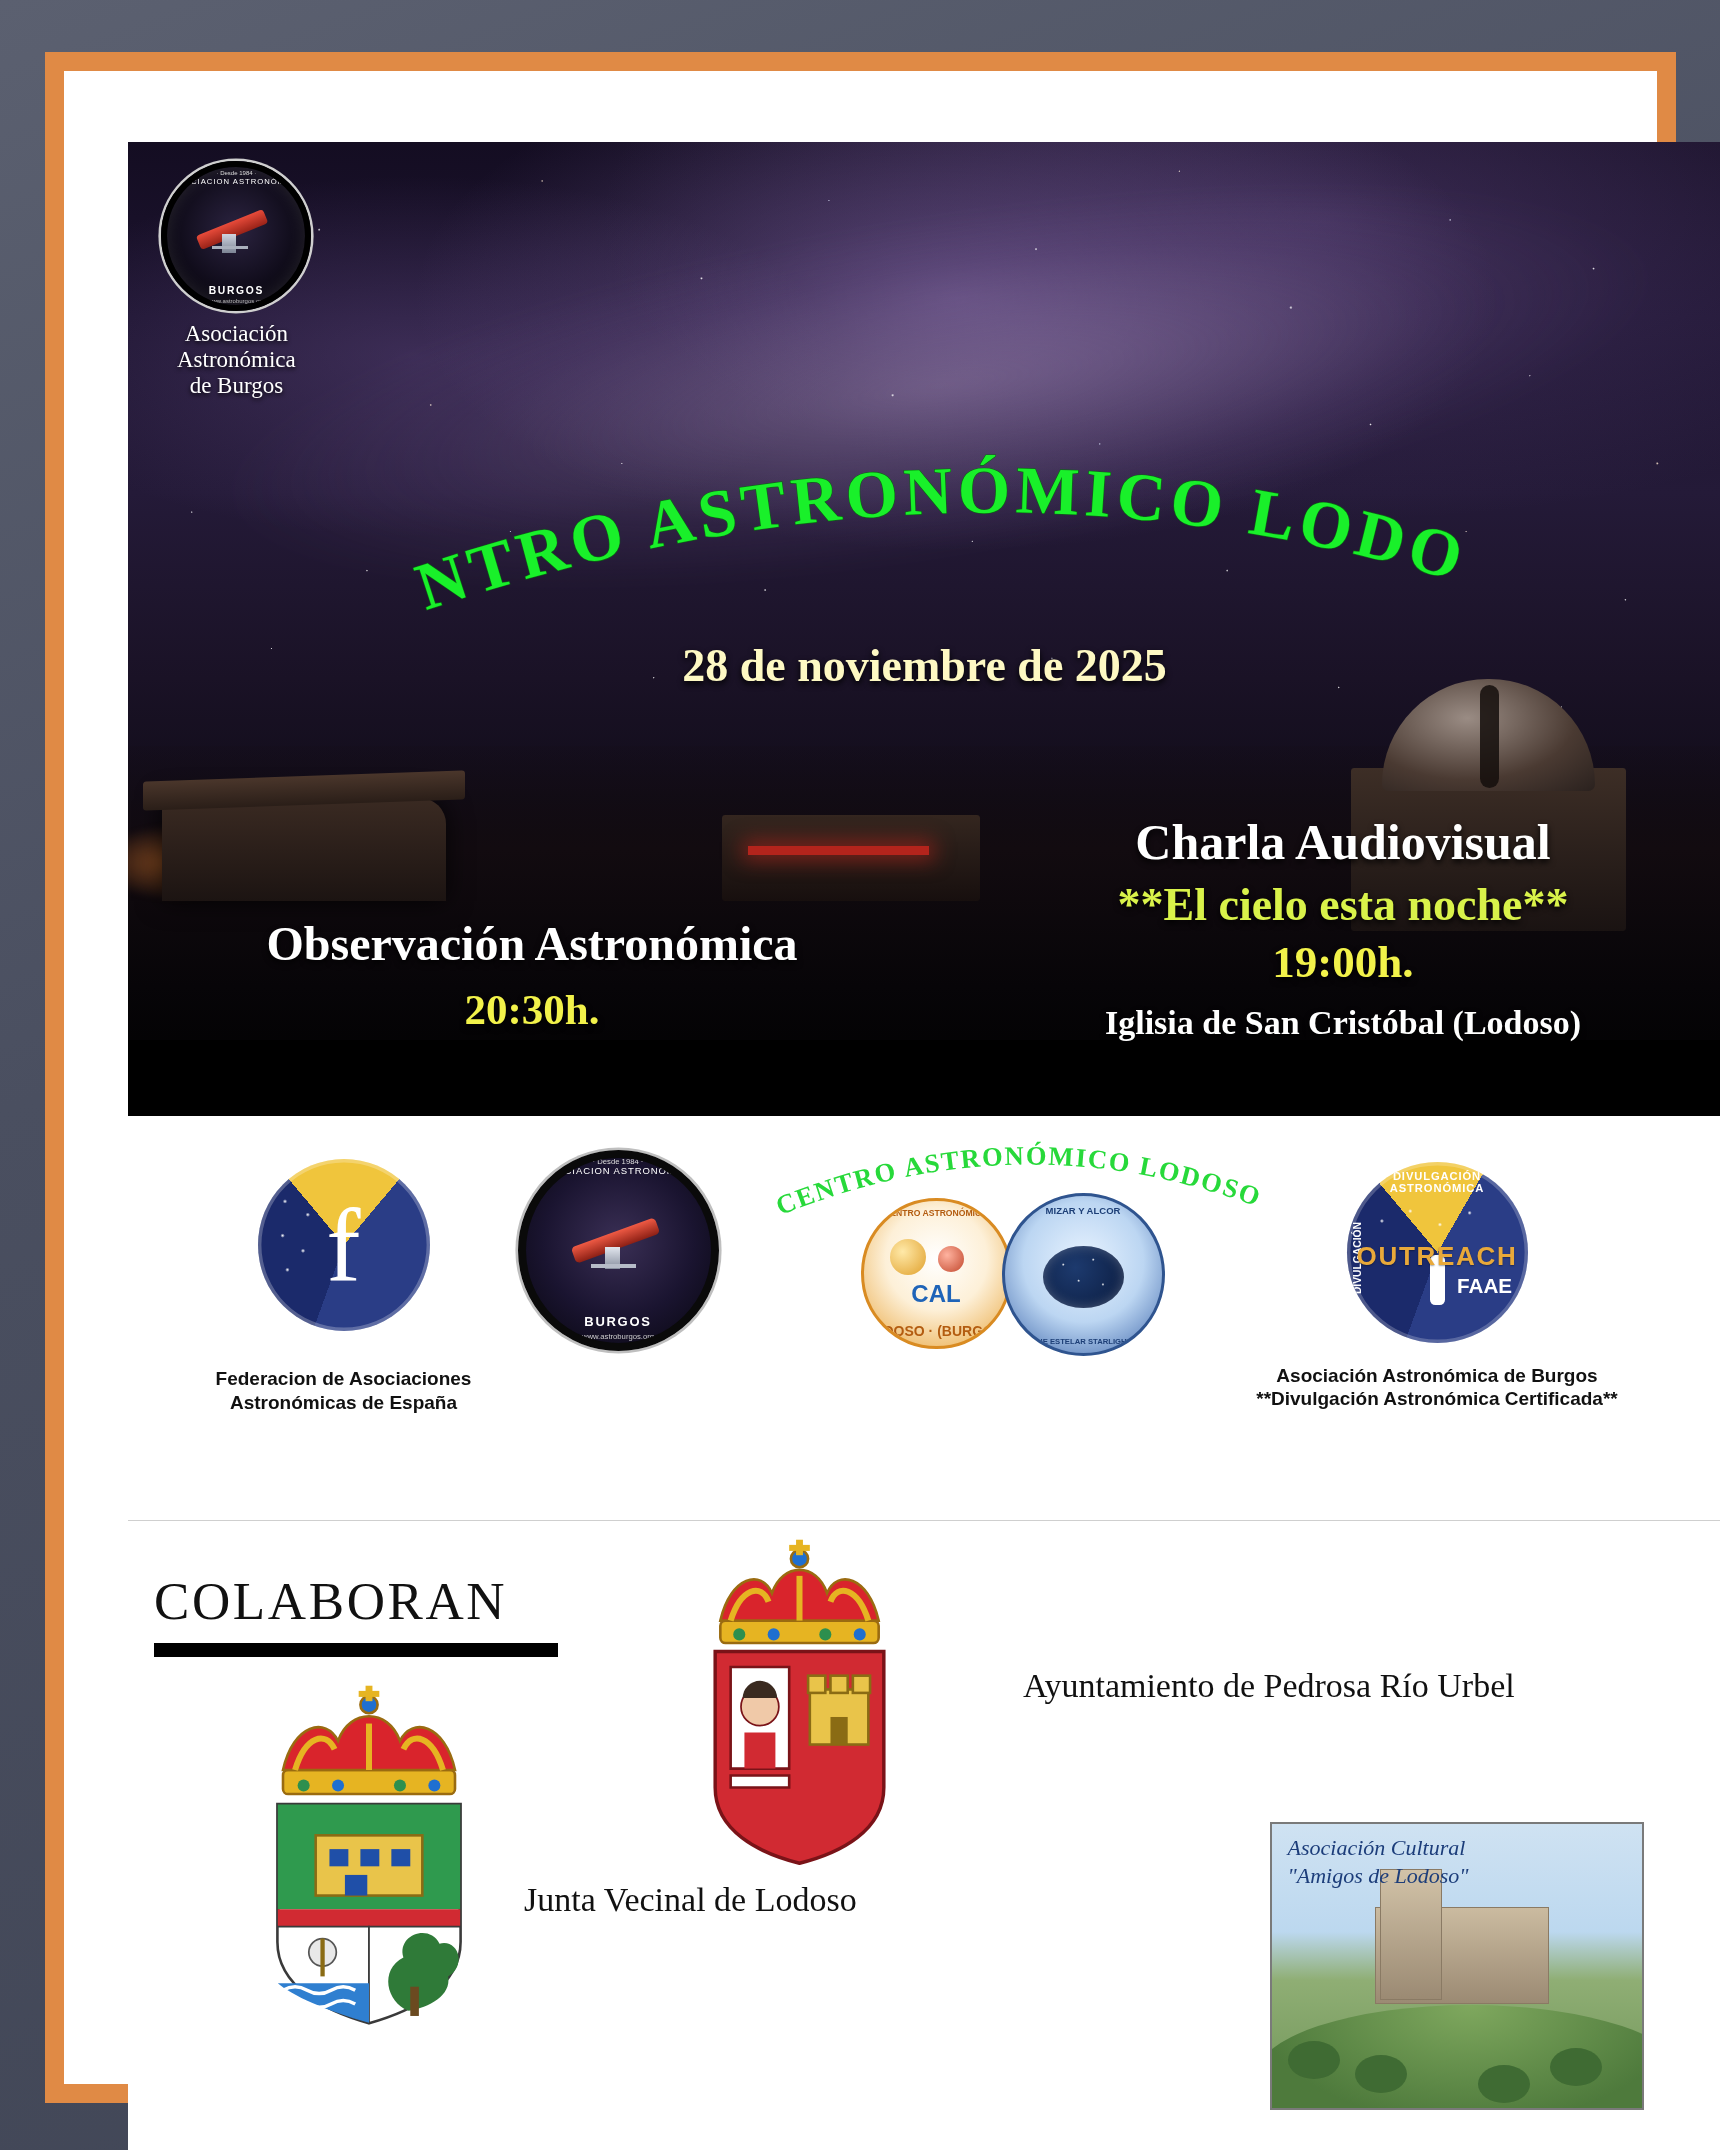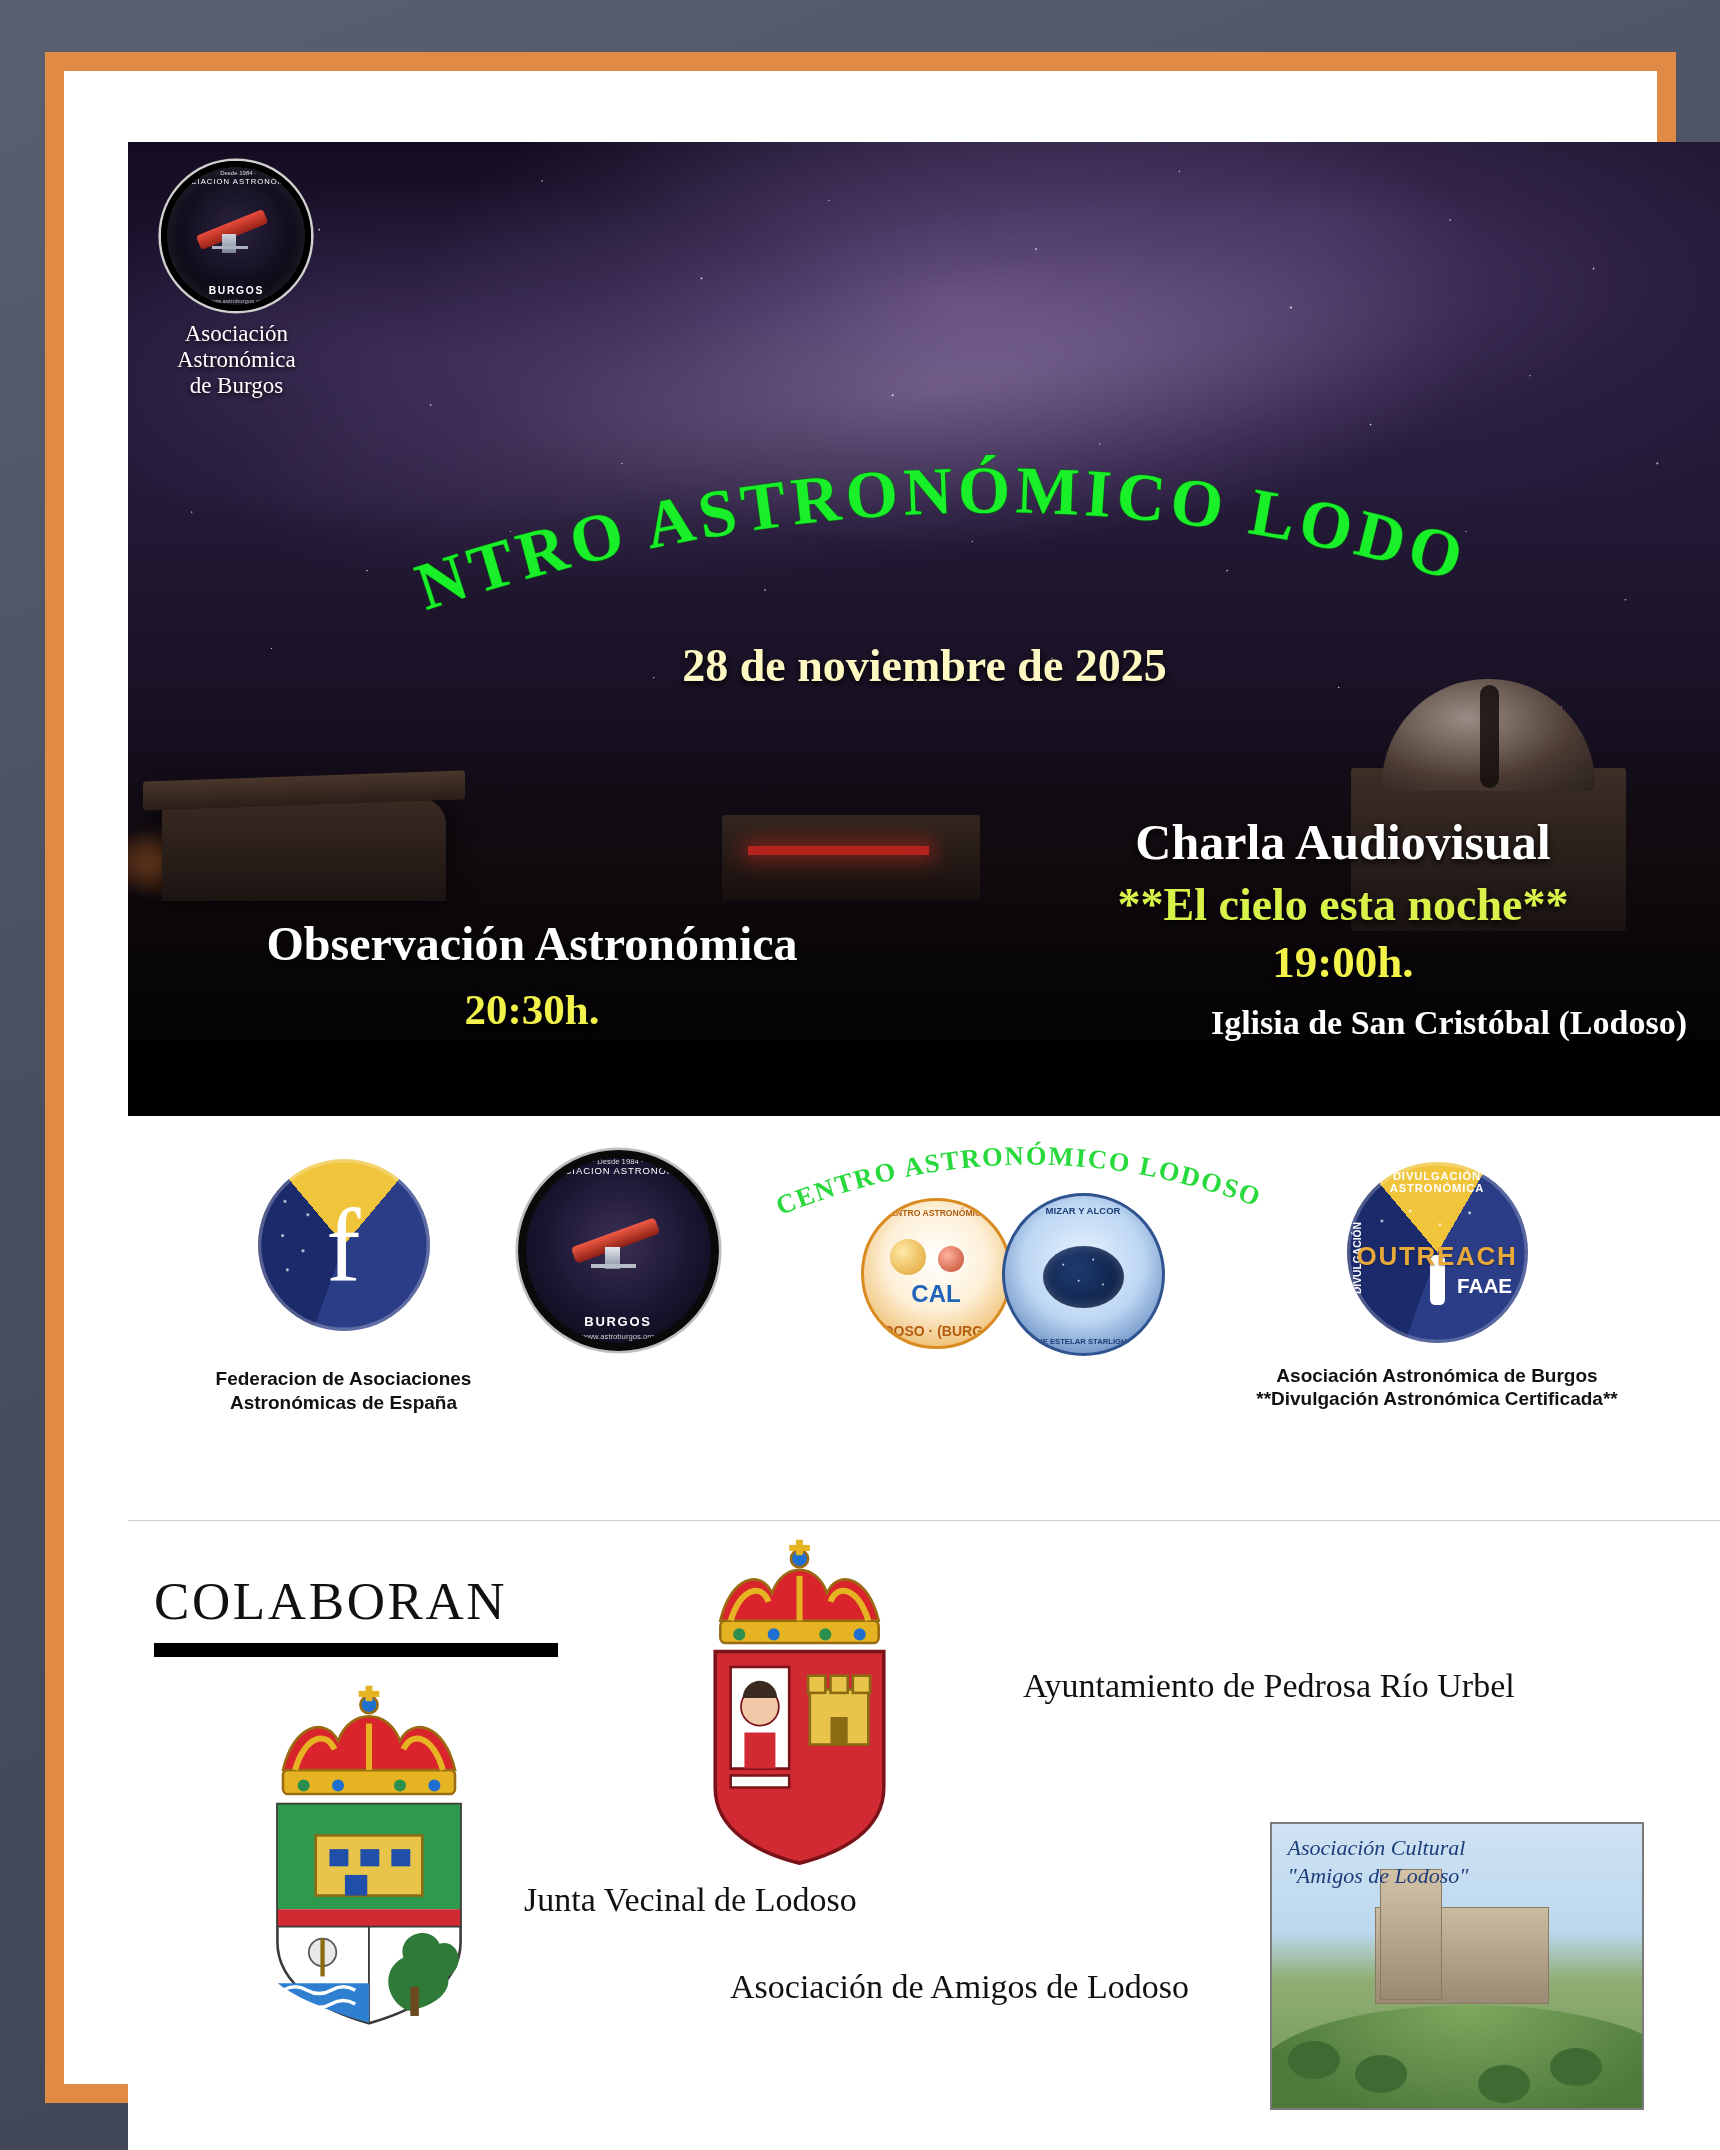--- a/index.html
+++ b/index.html
@@ -288,21 +288,21 @@
     top: 671px;
     width: 688px;
     text-align: center;
     z-index: 6;
     color: #fff;
     text-shadow: 0 2.6px 6.9px rgba(0,0,0,0.95);
   }
   .hero-right-block .r1 { font-size: 50px; font-weight: bold; }
   .hero-right-block .r2 { font-size: 46px; font-weight: bold; color:#d9f24a; margin-top: 6.9px; }
   .hero-right-block .r3 { font-size: 45px; font-weight: bold; color:#f2f24a; margin-top: 5.2px; }
-  .hero-right-block .r4 { font-size: 34px; font-weight: bold; color:#fff; margin-top: 15.5px; text-align: right; }
+  .hero-right-block .r4 { font-size: 34px; font-weight: bold; color:#fff; margin-top: 15.5px; }
 
   
   .sponsors {
     position: relative;
     height: 404px;
     background: #ffffff;
     border-bottom: 0.9px solid #cfcfcf;
   }
   .sp {
     position: absolute;
@@ -707,21 +707,20 @@
               <path d="M50 372 q14 -8 28 0 t28 0 t28 0" fill="none" stroke="#ffffff" stroke-width="4"></path>
               <circle cx="96" cy="312" r="16" fill="#e8e8e8" stroke="#555" stroke-width="2"></circle>
               <path d="M96 296 v44" stroke="#8a6b14" stroke-width="5"></path>
               <path d="M196 380 c-26 -10 -34 -48 -6 -62 c-8 -26 30 -40 42 -16 c22 -6 32 26 10 38 c4 22 -22 36 -46 40 z" fill="#2f7a38"></path>
               <rect x="198" y="352" width="10" height="34" fill="#6b4a20"></rect>
             </g>
           </svg>
         </div>
         <div class="cap-text" style="left:396px; top:360px;">Junta Vecinal de Lodoso</div>
 
-        <div class="cap-text" style="left:602px; top:447px;">Asociación de Amigos de Lodoso</div>
 
         <div class="photo">
           <div class="hill"></div>
           <div class="church"></div>
           <div class="tower"></div>
           <div class="bush" style="left:15.5px; bottom:29px;"></div>
           <div class="bush" style="left:83px; bottom:15.5px;"></div>
           <div class="bush" style="right:40px; bottom:22.4px;"></div>
           <div class="bush" style="right:112px; bottom:5.2px;"></div>
           <div class="pt">

